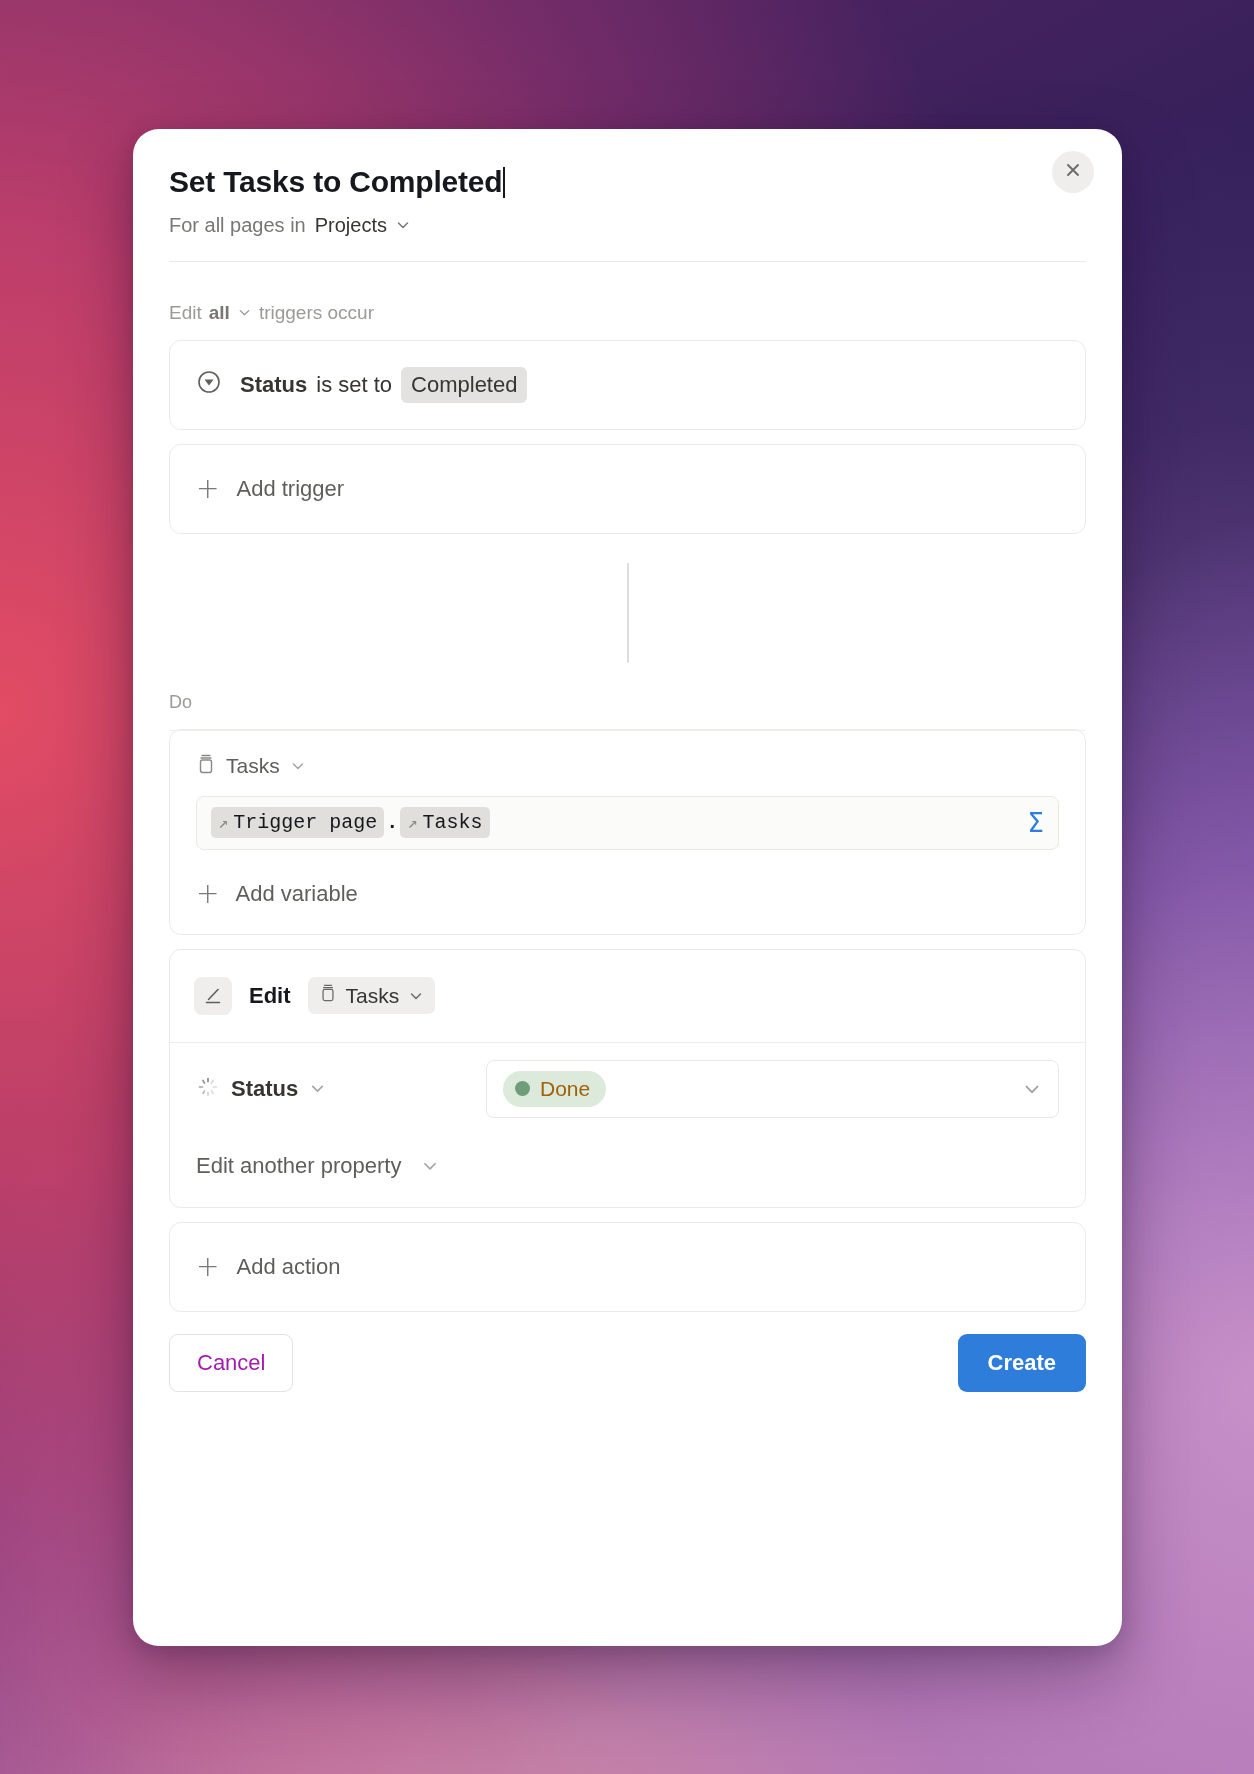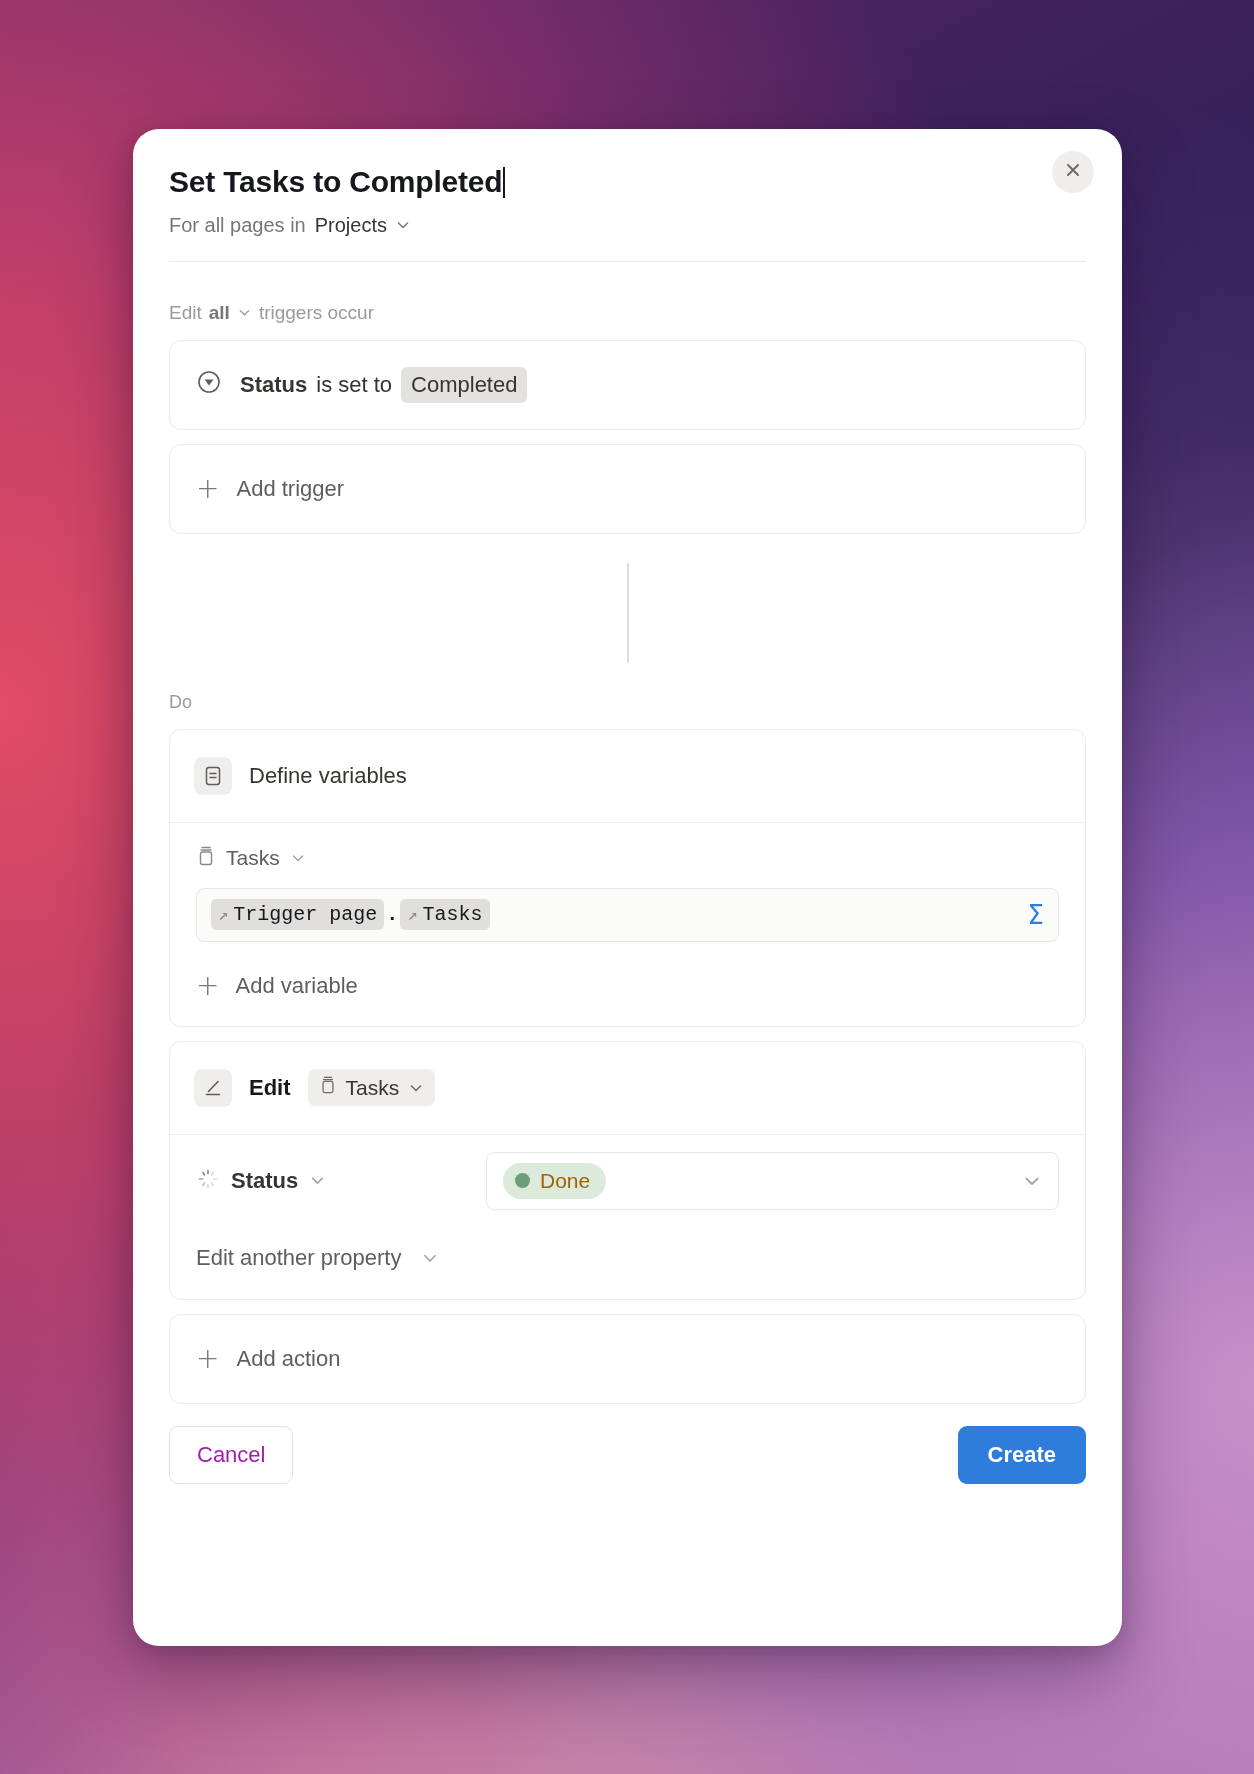--- a/index.html
+++ b/index.html
@@ -403,29 +403,20 @@
 
   <div class="connector-wrap">
     <div class="connector"></div>
   </div>
 
   <div class="section-label do-label">
     <span>Do</span>
   </div>
 
   <div class="box">
-    <div class="group-head">
-      <span class="icon-sq">
-        <svg width="22" height="22" viewBox="0 0 22 22">
-          <rect x="4.5" y="2.5" width="13" height="17" rx="2.5" fill="none" stroke="#5f5e5b" stroke-width="1.5"></rect>
-          <path d="M8 8.5 H14 M8 12.5 H14" fill="none" stroke="#5f5e5b" stroke-width="1.5" stroke-linecap="round"></path>
-        </svg>
-      </span>
-      <span class="group-head-label">Define variables</span>
-    </div>
 
     <div class="inner-sep"></div>
 
     <div class="var-body">
       <div class="var-name">
         <span>
           <svg width="20" height="22" viewBox="0 0 20 22">
             <path d="M6 2.5 H14" stroke="#8a8986" stroke-width="1.4" stroke-linecap="round" fill="none"></path>
             <path d="M5 5 H15" stroke="#8a8986" stroke-width="1.4" stroke-linecap="round" fill="none"></path>
             <rect x="4.5" y="7" width="11" height="12.5" rx="2" fill="none" stroke="#8a8986" stroke-width="1.4"></rect>

